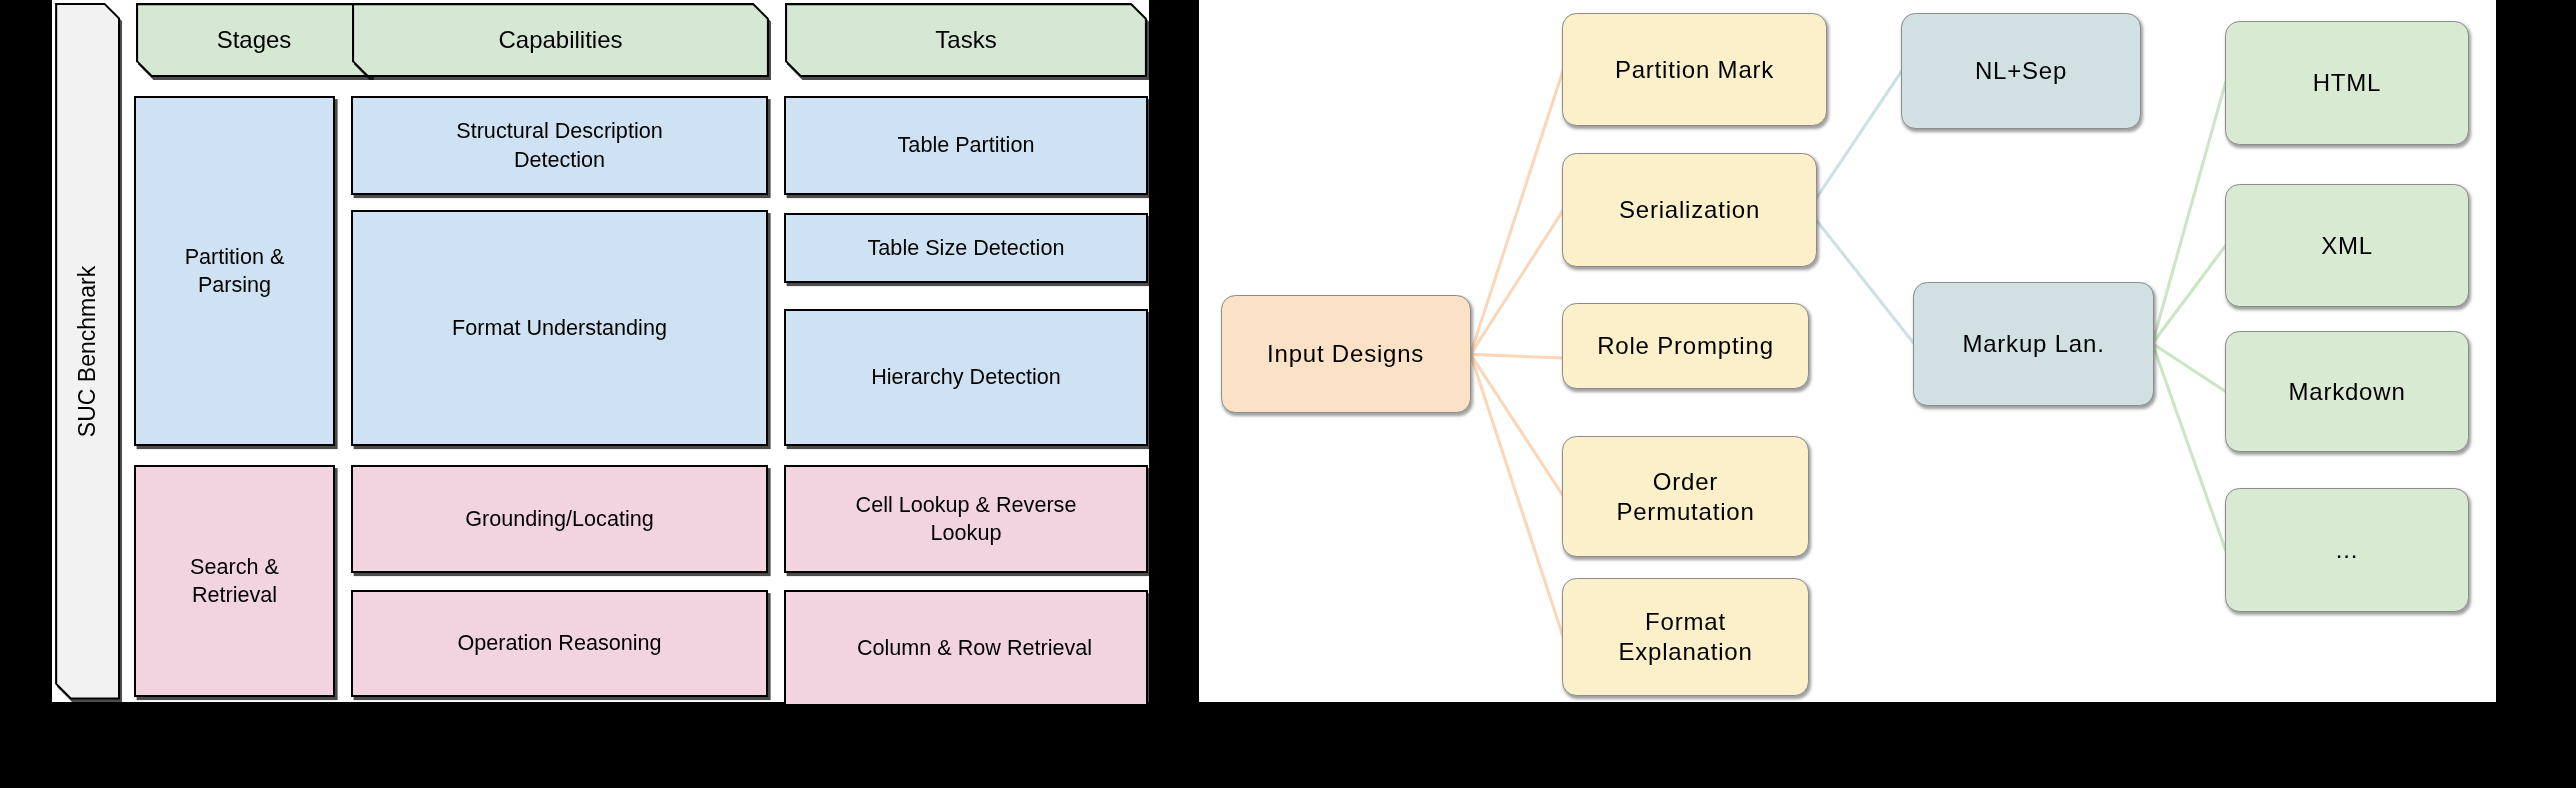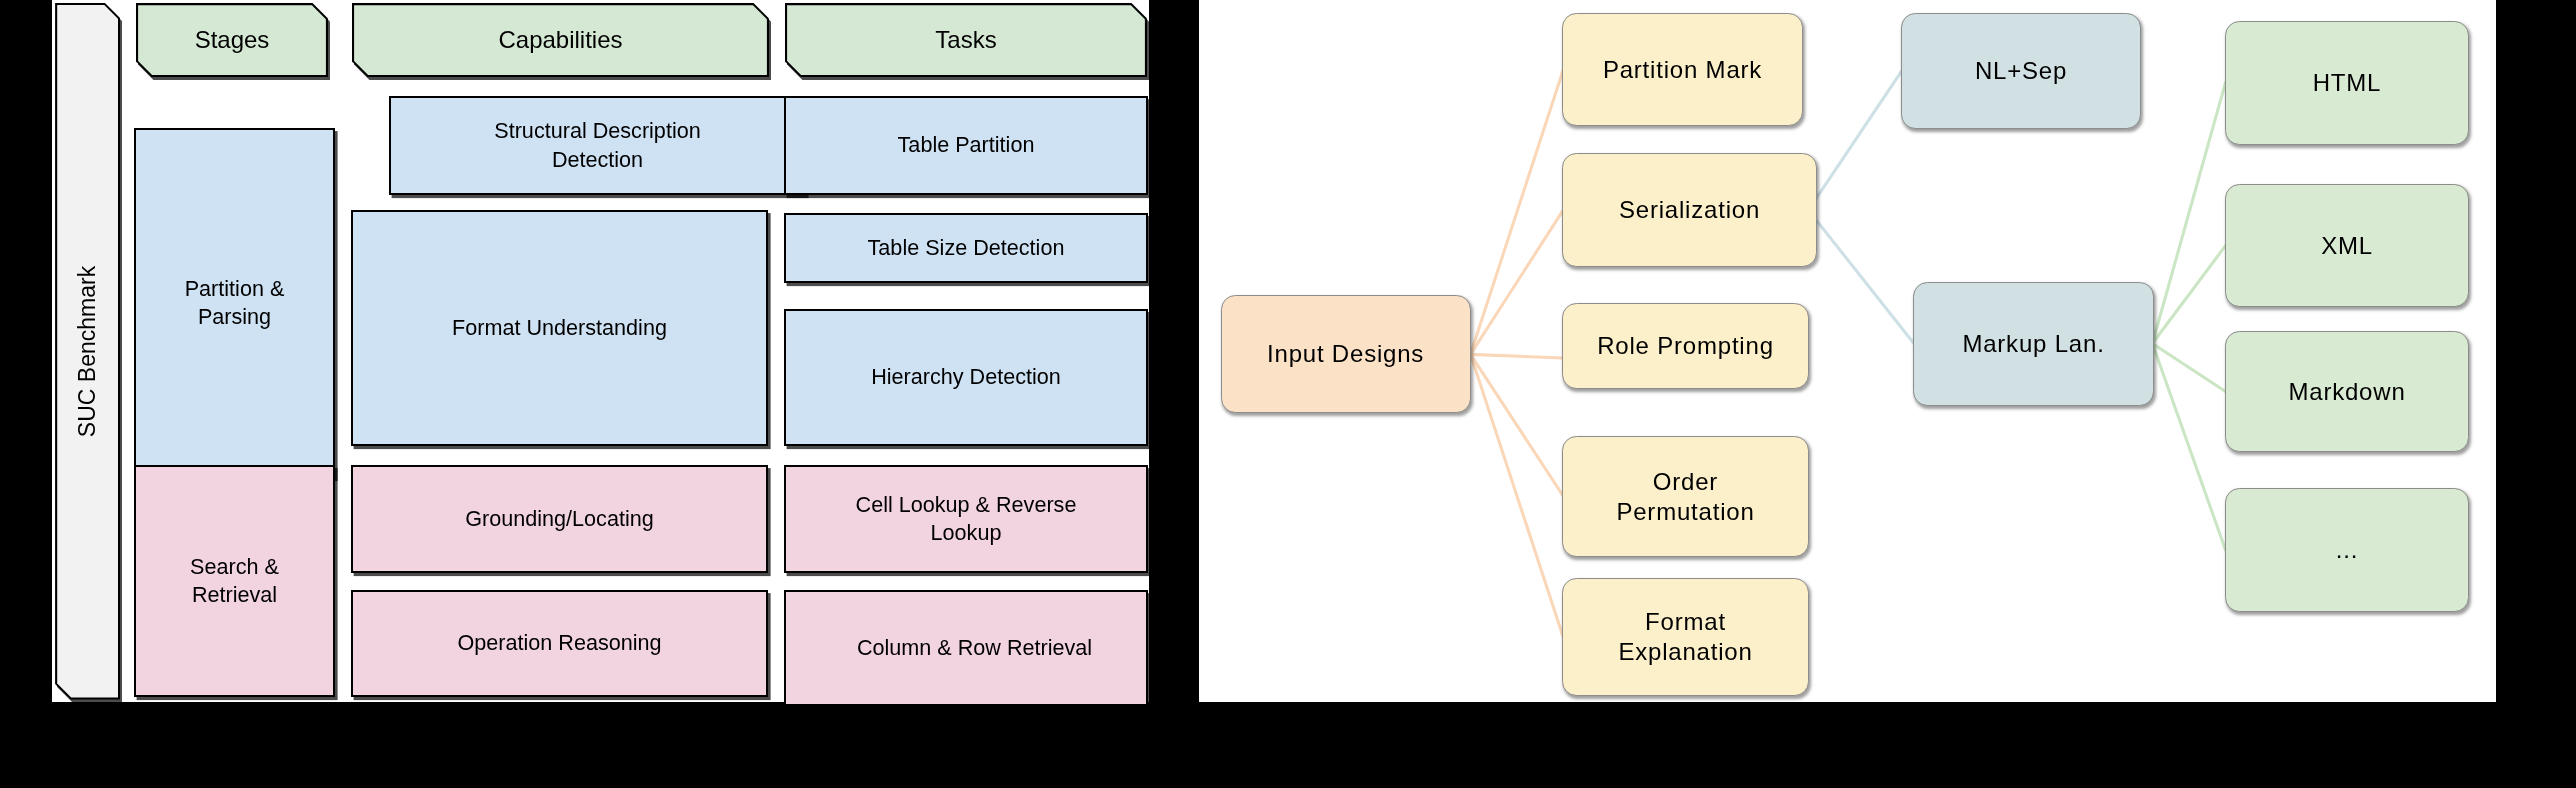--- a/index.html
+++ b/index.html
@@ -50,42 +50,42 @@
 
   <div class="panel" id="panel-left">
 
     <div class="cham" style="left:3.1px;top:2.6px;width:65px;height:697px;">
       <div class="bg"></div>
       <div class="fg" style="background-color: rgb(242, 242, 242);">
         <span class="vlabel">SUC Benchmark</span>
       </div>
     </div>
 
-    <div class="cham" style="left:84px;top:3.1px;width:192px;height:74px;">
+    <div class="cham" style="left:84px;top:3.1px;width:192px;height:74px;padding-left:44px;">
       <div class="bg"></div>
       <div class="fg" style="background-color: rgb(213, 232, 212);">
         <span>Stages</span>
       </div>
     </div>
     <div class="cham" style="left:300px;top:3.1px;width:417px;height:74px;border-radius:12px;">
       <div class="bg"></div>
       <div class="fg" style="background-color: rgb(213, 232, 212);">
         <span>Capabilities</span>
       </div>
     </div>
     <div class="cham" style="left:733px;top:3.1px;width:362px;height:74px;">
       <div class="bg"></div>
       <div class="fg" style="background-color: rgb(213, 232, 212);">
         <span>Tasks</span>
       </div>
     </div>
 
-    <div class="lbox" style="left: 82px; top: 96px; width: 201px; height: 350px; background-color: rgb(207, 226, 243); margin-top: 32px;">Partition &amp;
+    <div class="lbox" style="left: 82px; top: 96px; width: 201px; height: 350px; background-color: rgb(207, 226, 243);">Partition &amp;
 Parsing</div>
-    <div class="lbox" style="left: 299px; top: 96px; width: 417px; height: 99px; background-color: rgb(207, 226, 243); margin-left: 38px;">Structural Description
+    <div class="lbox" style="left: 299px; top: 96px; width: 417px; height: 99px; background-color: rgb(207, 226, 243);">Structural Description
 Detection</div>
     <div class="lbox" style="left: 299px; top: 210px; width: 417px; height: 236px; background-color: rgb(207, 226, 243);">Format Understanding</div>
     <div class="lbox" style="left: 732px; top: 96px; width: 364px; height: 99px; background-color: rgb(207, 226, 243);">Table Partition</div>
     <div class="lbox" style="left: 732px; top: 213px; width: 364px; height: 70px; background-color: rgb(207, 226, 243);">Table Size Detection</div>
     <div class="lbox" style="left: 732px; top: 309px; width: 364px; height: 137px; background-color: rgb(207, 226, 243);">Hierarchy Detection</div>
 
     <div class="lbox" style="left: 82px; top: 465px; width: 201px; height: 232px; background-color: rgb(242, 211, 224);">Search &amp;
 Retrieval</div>
     <div class="lbox" style="left: 299px; top: 465px; width: 417px; height: 108px; background-color: rgb(242, 211, 224);">Grounding/Locating</div>
     <div class="lbox" style="left: 299px; top: 590px; width: 417px; height: 107px; background-color: rgb(242, 211, 224);">Operation Reasoning</div>
@@ -107,21 +107,21 @@
       <line x1="1183" y1="408" x2="1388" y2="667" stroke="#cde0e6"></line>
 
       <line x1="1851" y1="667" x2="1993" y2="160" stroke="#cbe6c4"></line>
       <line x1="1851" y1="667" x2="1993" y2="477" stroke="#cbe6c4"></line>
       <line x1="1851" y1="667" x2="1993" y2="760" stroke="#cbe6c4"></line>
       <line x1="1851" y1="667" x2="1993" y2="1068" stroke="#cbe6c4"></line>
     </svg>
 
     <div class="rbox" style="left: 21.6px; top: 295px; width: 250px; height: 118px; background-color: rgb(251, 226, 199);">Input Designs</div>
 
-    <div class="rbox" style="left: 363px; top: 13.4px; width: 241px; height: 113px; background-color: rgb(252, 240, 202);">Partition Mark</div>
+    <div class="rbox" style="left: 363px; top: 13.4px; width: 265px; height: 113px; background-color: rgb(252, 240, 202);">Partition Mark</div>
     <div class="rbox" style="left: 363px; top: 153px; width: 255px; height: 114px; background-color: rgb(252, 240, 202);">Serialization</div>
     <div class="rbox" style="left: 363px; top: 303px; width: 247px; height: 86px; background-color: rgb(252, 240, 202);">Role Prompting</div>
     <div class="rbox" style="left: 363px; top: 436px; width: 247px; height: 121px; background-color: rgb(252, 240, 202);">Order
 Permutation</div>
     <div class="rbox" style="left: 363px; top: 578px; width: 247px; height: 118px; background-color: rgb(252, 240, 202);">Format
 Explanation</div>
 
     <div class="rbox" style="left: 702px; top: 13.4px; width: 240px; height: 116px; background-color: rgb(208, 224, 227);">NL+Sep</div>
     <div class="rbox" style="left: 714px; top: 282px; width: 241px; height: 124px; background-color: rgb(208, 224, 227);">Markup Lan.</div>
 

